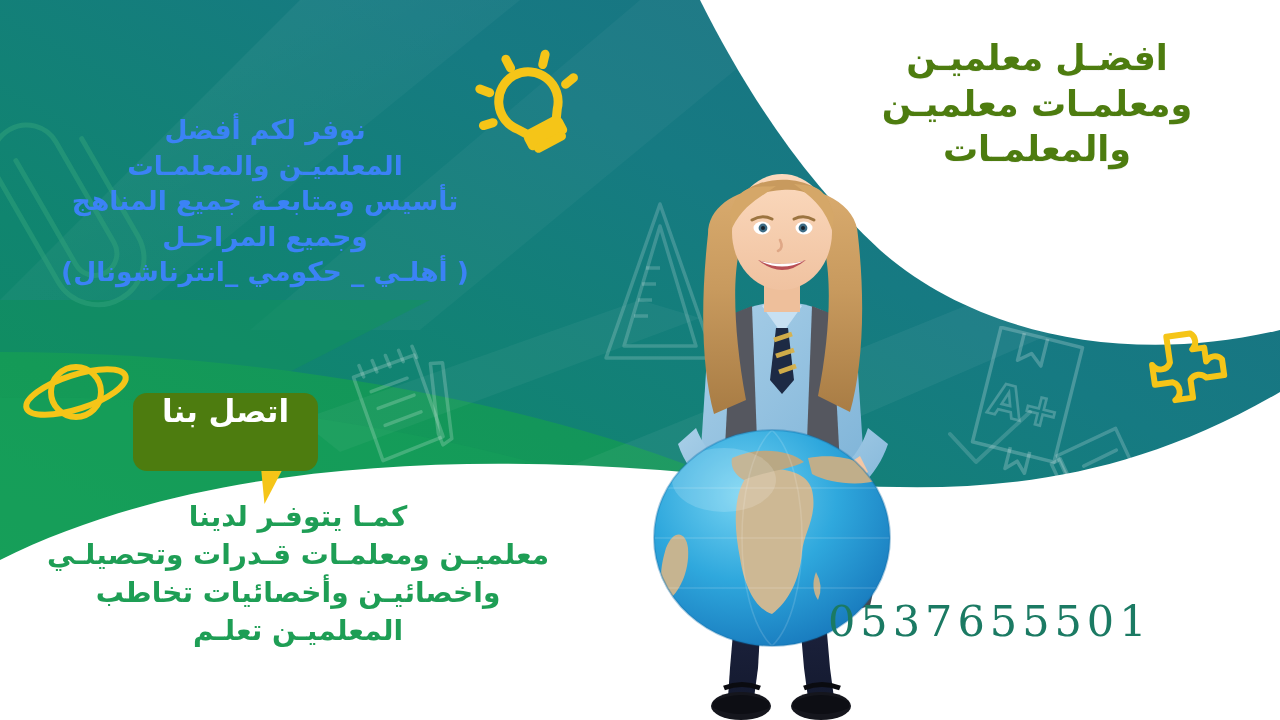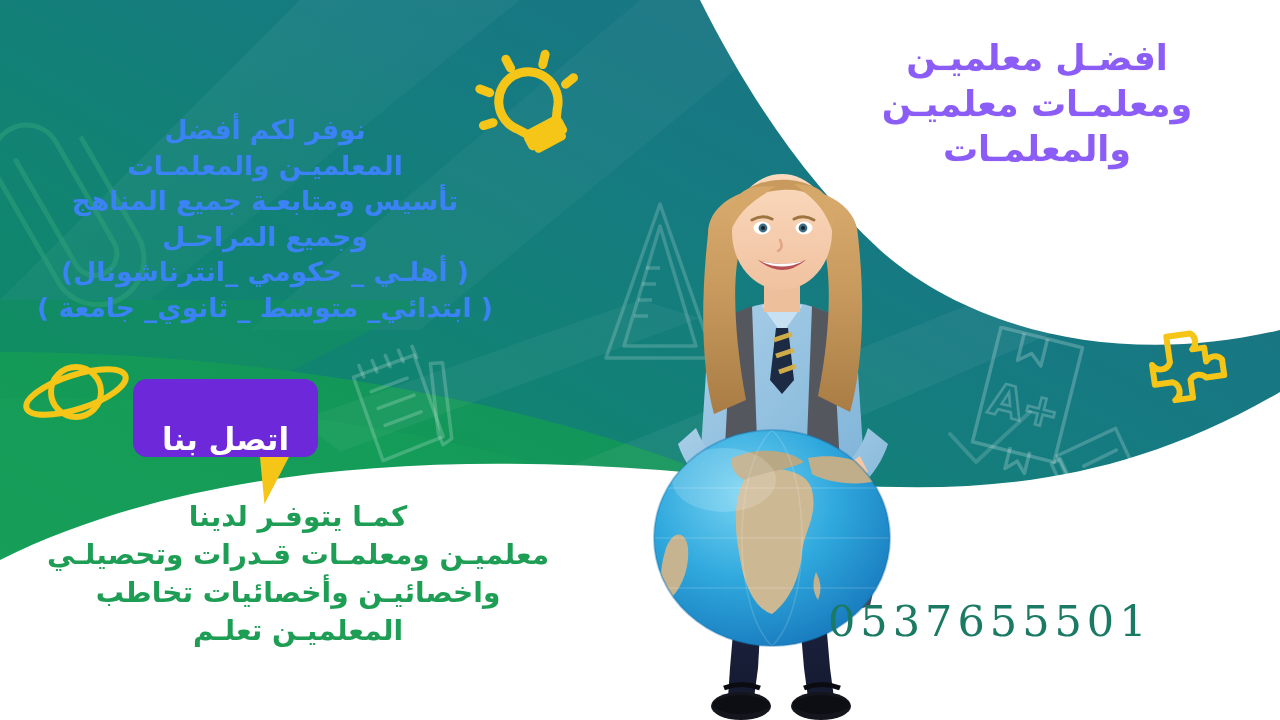--- a/index.html
+++ b/index.html
@@ -37,21 +37,21 @@
   .deco svg { display: block; }
 
   
   .headline {
     position: absolute;
     top: 36px;
     right: 28px;
     width: 430px;
     text-align: center;
     direction: rtl;
-    color: #8b5cf6;
+    color: #4d7c0f;
     font-weight: bold;
     font-size: 35px;
     line-height: 1.30;
     letter-spacing: 1.5px;
     text-shadow: 0 1px 0 rgba(0,0,0,0.04);
   }
   .headline div { white-space: nowrap; }
 
   .promo-block {
     position: absolute;
@@ -80,28 +80,28 @@
     font-size: 28px;
     line-height: 1.36;
     letter-spacing: 0.8px;
   }
   .bottom-block div { white-space: nowrap; padding-left: 36px; }
 
   
   .bubble {
     position: absolute;
     left: 133px;
-    top: 379px;
+    top: 393px;
     width: 185px;
     height: 78px;
-    background: #6d28d9;
+    background: #4d7c0f;
     border-radius: 14px;
     direction: rtl;
     display: flex;
-    align-items: flex-end;
+    align-items: flex-start;
     justify-content: center;
   }
   .bubble-label {
     color: #ffffff;
     font-weight: bold;
     font-size: 31px;
     letter-spacing: 1px;
   }
   .bubble-tail {
     position: absolute;
@@ -439,21 +439,20 @@
     <div>ومعلمـات معلميـن</div>
     <div>والمعلمـات</div>
   </div>
 
   <div class="promo-block">
     <div>نوفر لكم أفضل</div>
     <div>المعلميـن  والمعلمـات</div>
     <div>تأسيس ومتابعـة جميع المناهج</div>
     <div>وجميع المراحـل</div>
     <div>( أهلـي _ حكومي _انترناشونال)</div>
-    <div>( ابتدائي_ متوسط _ ثانوي_ جامعة )</div>
   </div>
 
   <div class="bubble-tail"></div>
   <div class="bubble">
     <span class="bubble-label">اتصل بنا</span>
   </div>
 
   <div class="bottom-block">
     <div>كمـا يتوفـر لدينا</div>
     <div>معلميـن ومعلمـات قـدرات وتحصيلـي</div>

